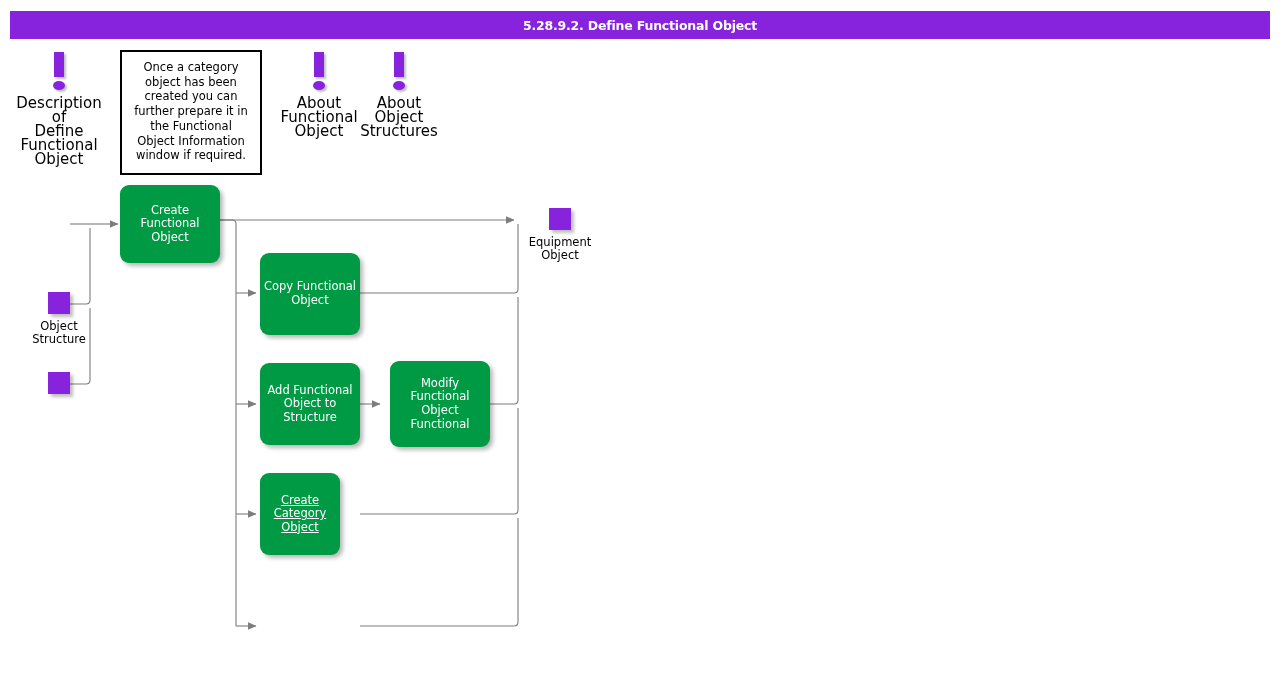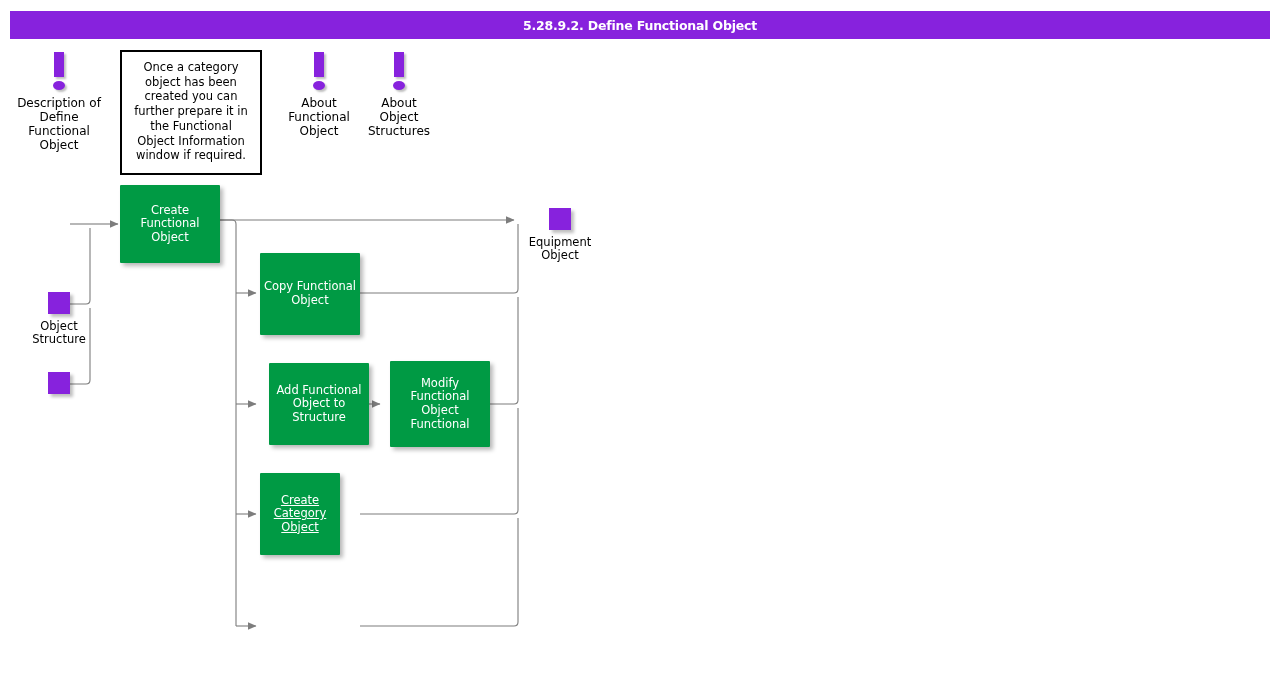--- a/index.html
+++ b/index.html
@@ -79,21 +79,21 @@
     top: 31px;
     margin-left: -6px;
     width: 12px;
     height: 9px;
     border-radius: 50%;
     background: #8722dd;
     box-shadow: 2px 2px 2px rgba(0,0,0,0.25);
   }
   .info-label {
     font-family: "DejaVu Sans", sans-serif;
-    font-size: 12px;
+    font-size: 15px;
     color: #000000;
     line-height: 14px;
     white-space: pre-line;
   }
   
   .note-box {
     position: absolute;
     box-sizing: border-box;
     border: 2px solid #000000;
     background: #ffffff;
@@ -102,21 +102,21 @@
     font-size: 11.5px;
     line-height: 14.7px;
     color: #000000;
     text-align: center;
   }
   
   .proc {
     position: absolute;
     box-sizing: border-box;
     background: #009a44;
-    border-radius: 1px;
+    border-radius: 9px;
     color: #ffffff;
     font-family: "DejaVu Sans", sans-serif;
     font-size: 11.5px;
     line-height: 13.6px;
     text-align: center;
     display: flex;
     align-items: center;
     justify-content: center;
     box-shadow: 3px 3px 4px rgba(0,0,0,0.28);
     white-space: pre-line;
@@ -232,21 +232,21 @@
 Object</div>
   </div>
 
   <div class="proc" style="left:120px; top:185px; width:100px; height:78px;">Create
 Functional
 Object</div>
 
   <div class="proc" style="left:260px; top:253px; width:100px; height:82px;">Copy Functional
 Object</div>
 
-  <div class="proc" style="left:260px; top:363px; width:100px; height:82px;margin-left:9px;">Add Functional
+  <div class="proc" style="left:260px; top:363px; width:100px; height:82px;">Add Functional
 Object to
 Structure</div>
 
   <div class="proc" style="left:390px; top:361px; width:100px; height:86px;">Modify
 Functional
 Object Functional</div>
 
   <div class="proc" style="left:260px; top:473px; width:80px; height:82px;text-decoration:underline;">Create Category
 Object</div>
 

